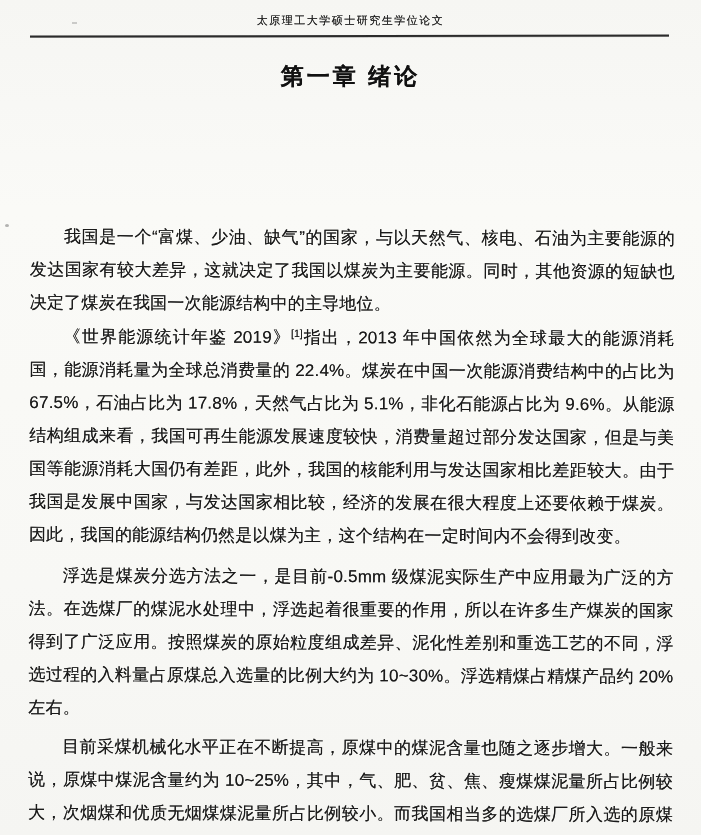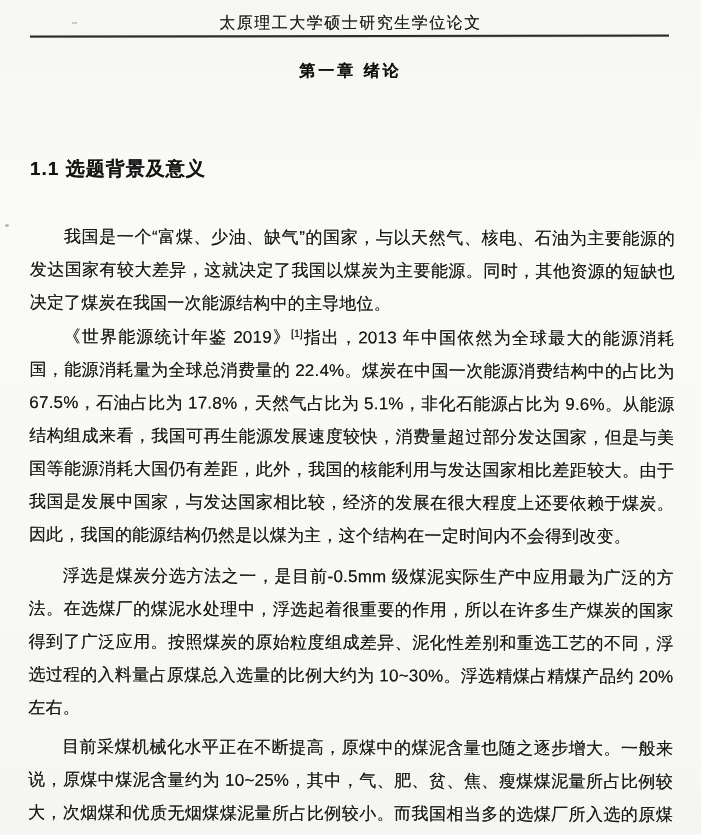--- a/index.html
+++ b/index.html
@@ -19,21 +19,21 @@
     background-image: linear-gradient(180deg, #f6f6f3 0%, #fafaf7 25%, #f8f8f5 70%, #f5f5f2 100%);
     color: var(--ink, #1b1b1b);
     font-family: "Liberation Sans", sans-serif;
   }
   .running-header {
     position: absolute;
     top: 13px;
     left: 0;
     width: 100%;
     text-align: center;
-    font-size: 16px;
+    font-size: 11px;
     letter-spacing: 1.5px;
     color: #222;
     text-shadow: 0 0 0.4px rgba(20,20,20,0.7);
   }
   .header-rule {
     position: absolute;
     top: 35px;
     left: 30px;
     width: 639px;
     height: 2px;
@@ -41,21 +41,21 @@
     transform: rotate(-0.08deg);
     box-shadow: 0 0.5px 0 rgba(40,40,40,0.35);
   }
   .chapter-title {
     position: absolute;
     top: 61px;
     left: 0;
     width: 100%;
     margin: 0;
     text-align: center;
-    font-size: 16px;
+    font-size: 23px;
     font-weight: bold;
     letter-spacing: 3px;
     color: #111;
     text-shadow: 0 0 0.6px rgba(10,10,10,0.8);
   }
   .section-heading {
     position: absolute;
     top: 156px;
     left: 30px;
     margin: 0;
@@ -124,21 +124,20 @@
 </head>
 <body>
 
 <div class="page">
   <div class="running-header">太原理工大学硕士研究生学位论文</div>
 
   <div class="header-rule"></div>
 
   <h1 class="chapter-title">第一章 绪论</h1>
 
-  <h2 class="section-heading">1.1 选题背景及意义</h2>
 
   <div class="body-text">
     <p class="pg-1">我国是一个“富煤、少油、缺气”的国家，与以天然气、核电、石油为主要能源的发达国家有较大差异，这就决定了我国以煤炭为主要能源。同时，其他资源的短缺也决定了煤炭在我国一次能源结构中的主导地位。</p>
     <p class="pg-2"><span>《世界能源统计年鉴 2019》</span><sup class="cite">[1]</sup><span>指出，2013 年中国依然为全球最大的能源消耗国，能源消耗量为全球总消费量的 22.4%。煤炭在中国一次能源消费结构中的占比为 67.5%，石油占比为 17.8%，天然气占比为 5.1%，非化石能源占比为 9.6%。从能源结构组成来看，我国可再生能源发展速度较快，消费量超过部分发达国家，但是与美国等能源消耗大国仍有差距，此外，我国的核能利用与发达国家相比差距较大。由于我国是发展中国家，与发达国家相比较，经济的发展在很大程度上还要依赖于煤炭。因此，我国的能源结构仍然是以煤为主，这个结构在一定时间内不会得到改变。</span></p>
     <p class="pg-3">浮选是煤炭分选方法之一，是目前-0.5mm 级煤泥实际生产中应用最为广泛的方法。在选煤厂的煤泥水处理中，浮选起着很重要的作用，所以在许多生产煤炭的国家得到了广泛应用。按照煤炭的原始粒度组成差异、泥化性差别和重选工艺的不同，浮选过程的入料量占原煤总入选量的比例大约为 10~30%。浮选精煤占精煤产品约 20%左右。</p>
     <p class="pg-4">目前采煤机械化水平正在不断提高，原煤中的煤泥含量也随之逐步增大。一般来说，原煤中煤泥含量约为 10~25%，其中，气、肥、贫、焦、瘦煤煤泥量所占比例较大，次烟煤和优质无烟煤煤泥量所占比例较小。而我国相当多的选煤厂所入选的原煤中泥质物质含量都比较高，导致了选煤厂细泥污染严重、药剂消耗量高等一系列问题，此外，高</p>
   </div>
 
   <div class="speck dot"></div>
   <div class="speck dash"></div>

